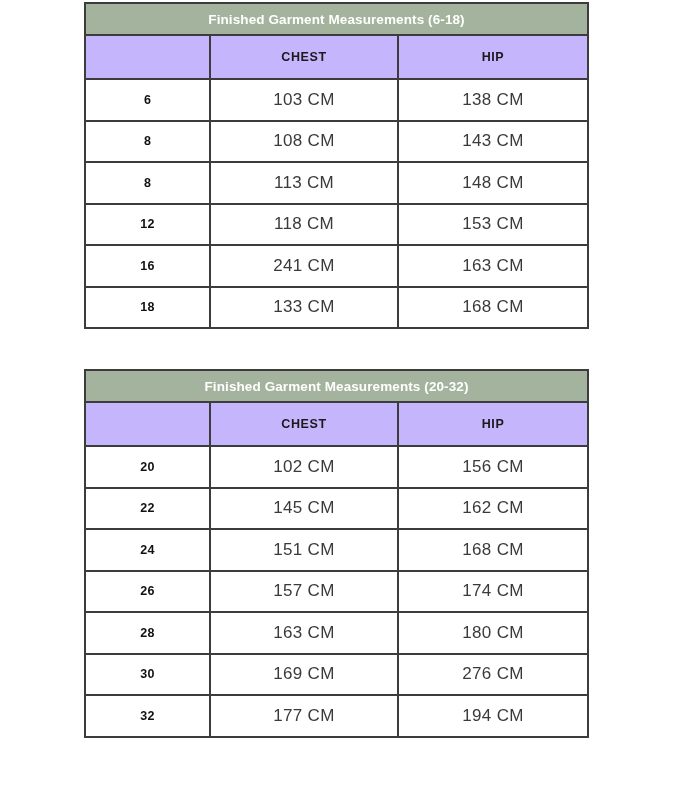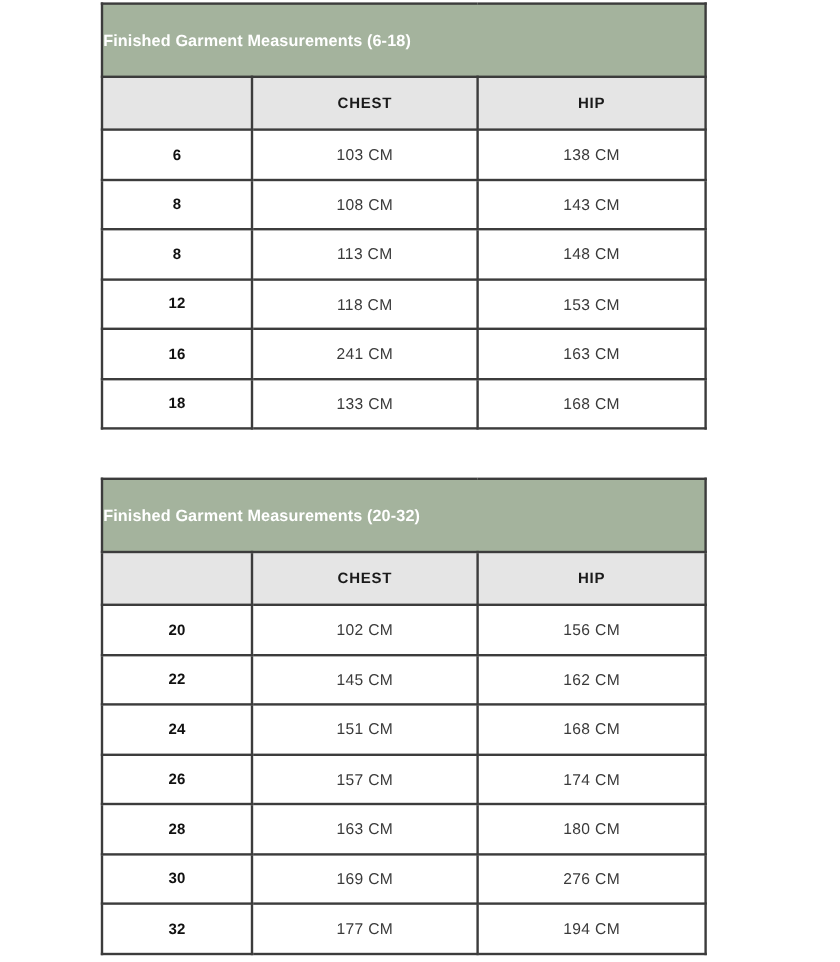--- a/index.html
+++ b/index.html
@@ -35,47 +35,47 @@
   .size-table col.c-size  { width: 125px; }
   .size-table col.c-chest { width: 188px; }
   .size-table col.c-hip   { width: 190px; }
 
   .table-title-row th {
     background: #a4b39d;
     color: #ffffff;
     font-size: 13.5px;
     font-weight: bold;
     letter-spacing: 0.1px;
-    height: 61px;
-    text-align: left;
+    height: 32px;
+    text-align: center;
     vertical-align: middle;
     border: 2px solid #3c3c3c;
   }
 
   .col-head-row th {
     height: 44px;
     font-size: 12.5px;
     font-weight: bold;
     color: #1a1a1a;
     letter-spacing: 0.6px;
     text-align: center;
     vertical-align: middle;
     border: 2px solid #3c3c3c;
-    background: #e5e5e5;
+    background: #c4b5fd;
   }
 
   .col-head-row th.blank-head { border-left: 2px solid #3c3c3c; }
 
   .size-table tbody td {
     height: 41.5px;
     border: 2px solid #3c3c3c;
     text-align: center;
     vertical-align: middle;
     background: #ffffff;
-    font-size: 13px;
+    font-size: 17px;
     color: #3a3a3a;
     font-weight: normal;
     letter-spacing: 0.3px;
   }
 
   .size-table tbody td.size-cell {
     font-weight: bold;
     color: #111111;
     font-size: 12.5px;
     letter-spacing: 0.2px;

